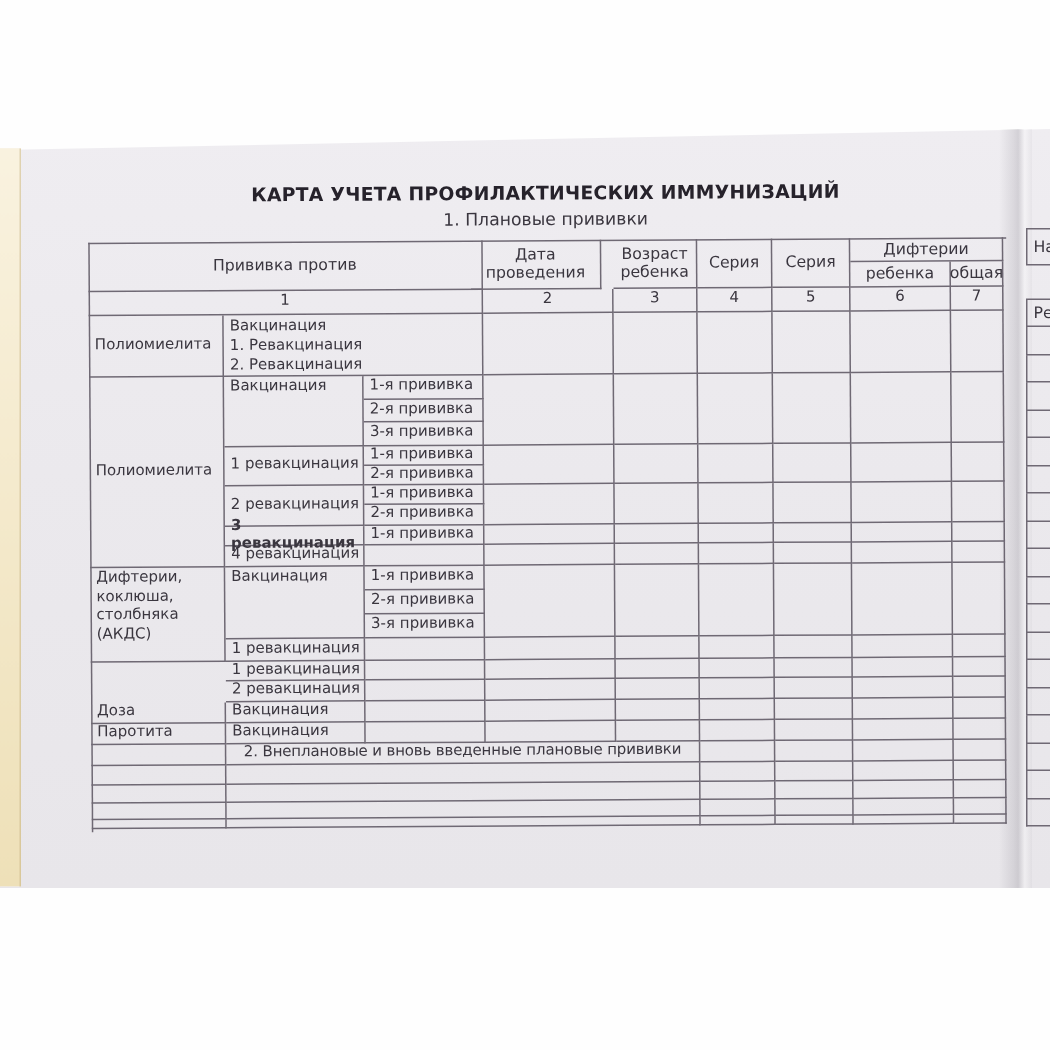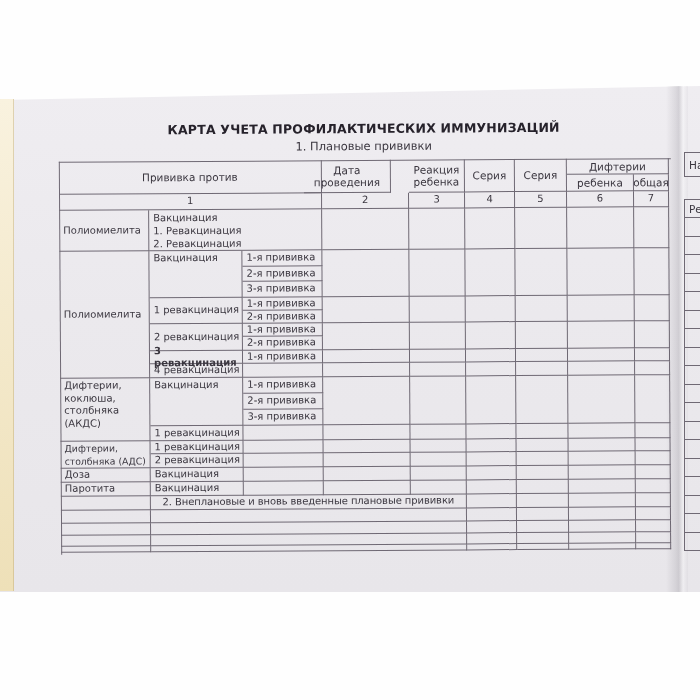--- a/index.html
+++ b/index.html
@@ -69,22 +69,22 @@
 <div id="canvas">
   <div id="paper"></div>
   <div id="pages-edge"></div>
 
   <div id="sheet-content">
     <div class="title">КАРТА УЧЕТА ПРОФИЛАКТИЧЕСКИХ ИММУНИЗАЦИЙ</div>
     <div class="subtitle">1. Плановые прививки</div>
     <div id="tbl-frame"></div>
     <div id="tbl">
         <div class="cell hdr" style="left: 60px; top: 160px; width: 263px; height: 33px;">Прививка против</div>
-        <div class="cell hdr" style="left: 305px; top: 160px; width: 87px; height: 33px;">Дата проведения</div>
-        <div class="cell hdr" style="left: 410px; top: 160px; width: 56px; height: 33px;">Реакция ребенка</div>
+        <div class="cell hdr" style="left: 315px; top: 160px; width: 87px; height: 33px;">Дата проведения</div>
+        <div class="cell hdr" style="left: 410px; top: 160px; width: 56px; height: 33px;">Возраст ребенка</div>
         <div class="cell hdr" style="left: 466px; top: 160px; width: 50px; height: 33px;">Серия</div>
         <div class="cell hdr" style="left: 516px; top: 160px; width: 52px; height: 33px;">Серия</div>
         <div class="cell hdr" style="left: 568px; top: 160px; width: 102px; height: 16px;">Дифтерии</div>
         <div class="cell hdr" style="left: 568px; top: 176px; width: 67px; height: 17px;">ребенка</div>
         <div class="cell hdr" style="left: 635px; top: 176px; width: 35px; height: 17px;">общая</div>
         <div class="cell" style="left: 60px; top: 193px; width: 263px; height: 16px;">1</div>
         <div class="cell" style="left: 323px; top: 193px; width: 87px; height: 16px;">2</div>
         <div class="cell" style="left: 410px; top: 193px; width: 56px; height: 16px;">3</div>
         <div class="cell" style="left: 466px; top: 193px; width: 50px; height: 16px;">4</div>
         <div class="cell" style="left: 516px; top: 193px; width: 52px; height: 16px;">5</div>
@@ -157,21 +157,20 @@
         <div class="cell" style="left: 568px; top: 377px; width: 67px; height: 48px;"></div>
         <div class="cell" style="left: 635px; top: 377px; width: 35px; height: 48px;"></div>
         <div class="cell left" style="left: 150px; top: 425px; width: 93px; height: 15px;">1 ревакцинация</div>
         <div class="cell" style="left: 243px; top: 425px; width: 80px; height: 15px;"></div>
         <div class="cell" style="left: 323px; top: 425px; width: 87px; height: 15px;"></div>
         <div class="cell" style="left: 410px; top: 425px; width: 56px; height: 15px;"></div>
         <div class="cell" style="left: 466px; top: 425px; width: 50px; height: 15px;"></div>
         <div class="cell" style="left: 516px; top: 425px; width: 52px; height: 15px;"></div>
         <div class="cell" style="left: 568px; top: 425px; width: 67px; height: 15px;"></div>
         <div class="cell" style="left: 635px; top: 425px; width: 35px; height: 15px;"></div>
-        <div class="cell left top fsS" style="left: 60px; top: 440px; width: 90px; height: 27px;">Дифтерии, столбняка (АДС)</div>
         <div class="cell left" style="left: 150px; top: 440px; width: 93px; height: 13px;">1 ревакцинация</div>
         <div class="cell" style="left: 243px; top: 440px; width: 80px; height: 13px;"></div>
         <div class="cell" style="left: 323px; top: 440px; width: 87px; height: 13px;"></div>
         <div class="cell" style="left: 410px; top: 440px; width: 56px; height: 13px;"></div>
         <div class="cell" style="left: 466px; top: 440px; width: 50px; height: 13px;"></div>
         <div class="cell" style="left: 516px; top: 440px; width: 52px; height: 13px;"></div>
         <div class="cell" style="left: 568px; top: 440px; width: 67px; height: 13px;"></div>
         <div class="cell" style="left: 635px; top: 440px; width: 35px; height: 13px;"></div>
         <div class="cell left" style="left: 150px; top: 453px; width: 93px; height: 14px;">2 ревакцинация</div>
         <div class="cell" style="left: 243px; top: 453px; width: 80px; height: 14px;"></div>

